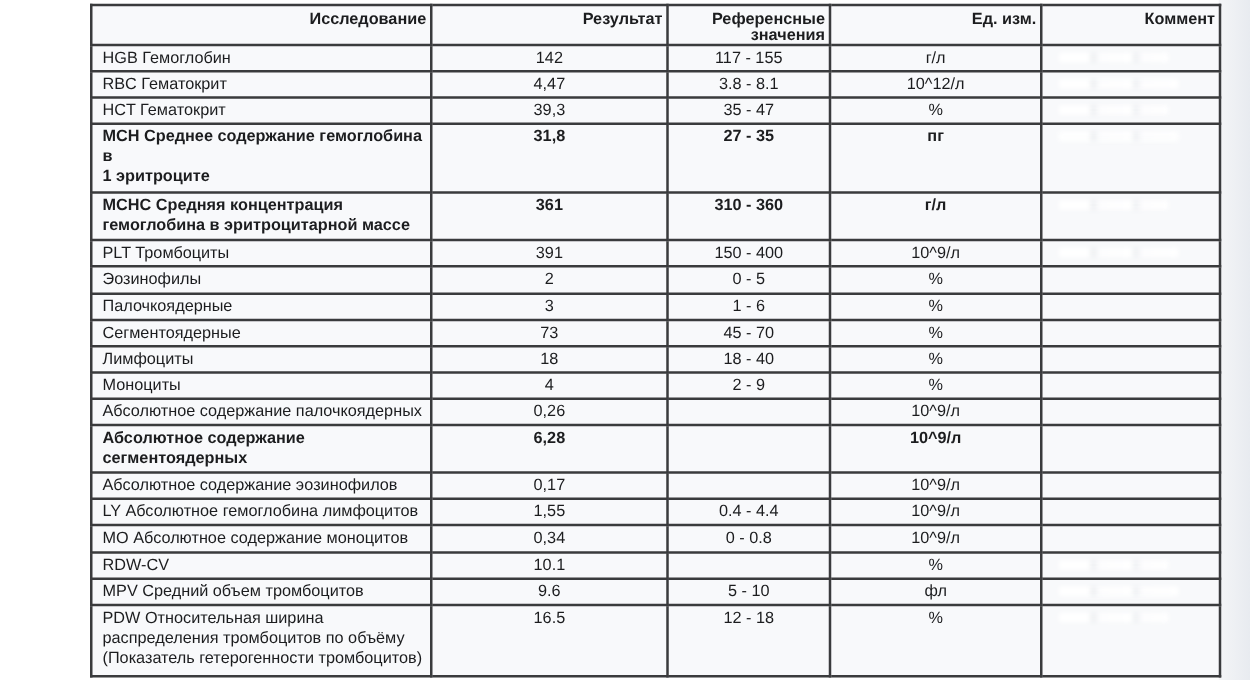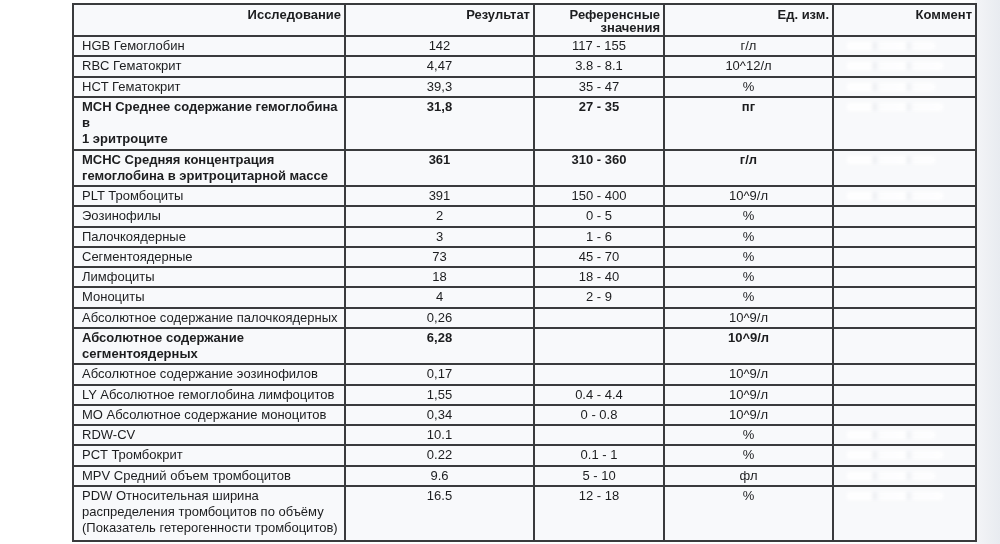--- a/index.html
+++ b/index.html
@@ -217,29 +217,20 @@
   <tr class="lines-1">
     <td class="c-test">RDW-CV</td>
     <td class="c-result">10.1</td>
     <td class="c-ref"></td>
     <td class="c-unit">%</td>
     <td class="c-comment">
           <span class="smudge"></span>
         </td>
   </tr>
 
-  <tr class="lines-1">
-    <td class="c-test">PCT Тромбокрит</td>
-    <td class="c-result">0.22</td>
-    <td class="c-ref">0.1 - 1</td>
-    <td class="c-unit">%</td>
-    <td class="c-comment">
-          <span class="smudge"></span>
-        </td>
-  </tr>
 
   <tr class="lines-1">
     <td class="c-test">MPV Средний объем тромбоцитов</td>
     <td class="c-result">9.6</td>
     <td class="c-ref">5 - 10</td>
     <td class="c-unit">фл</td>
     <td class="c-comment">
           <span class="smudge"></span>
         </td>
   </tr>

